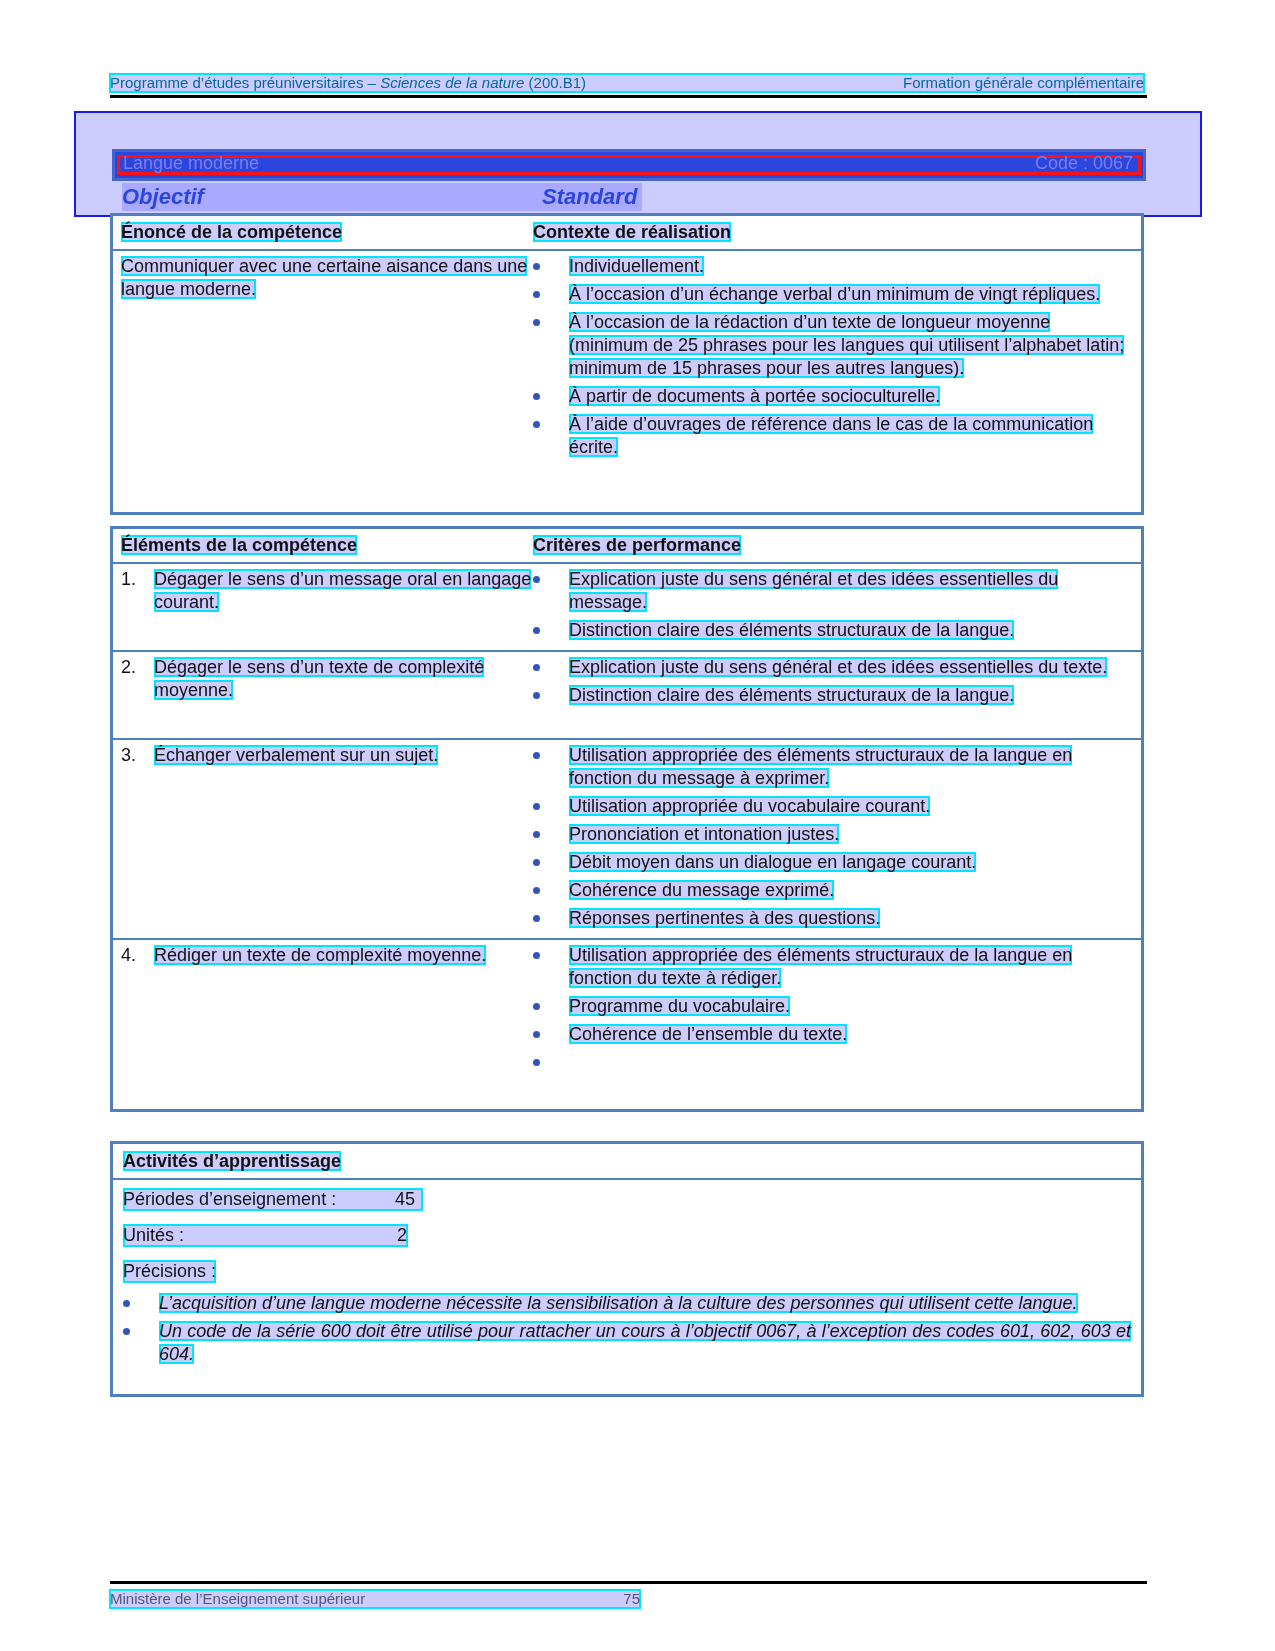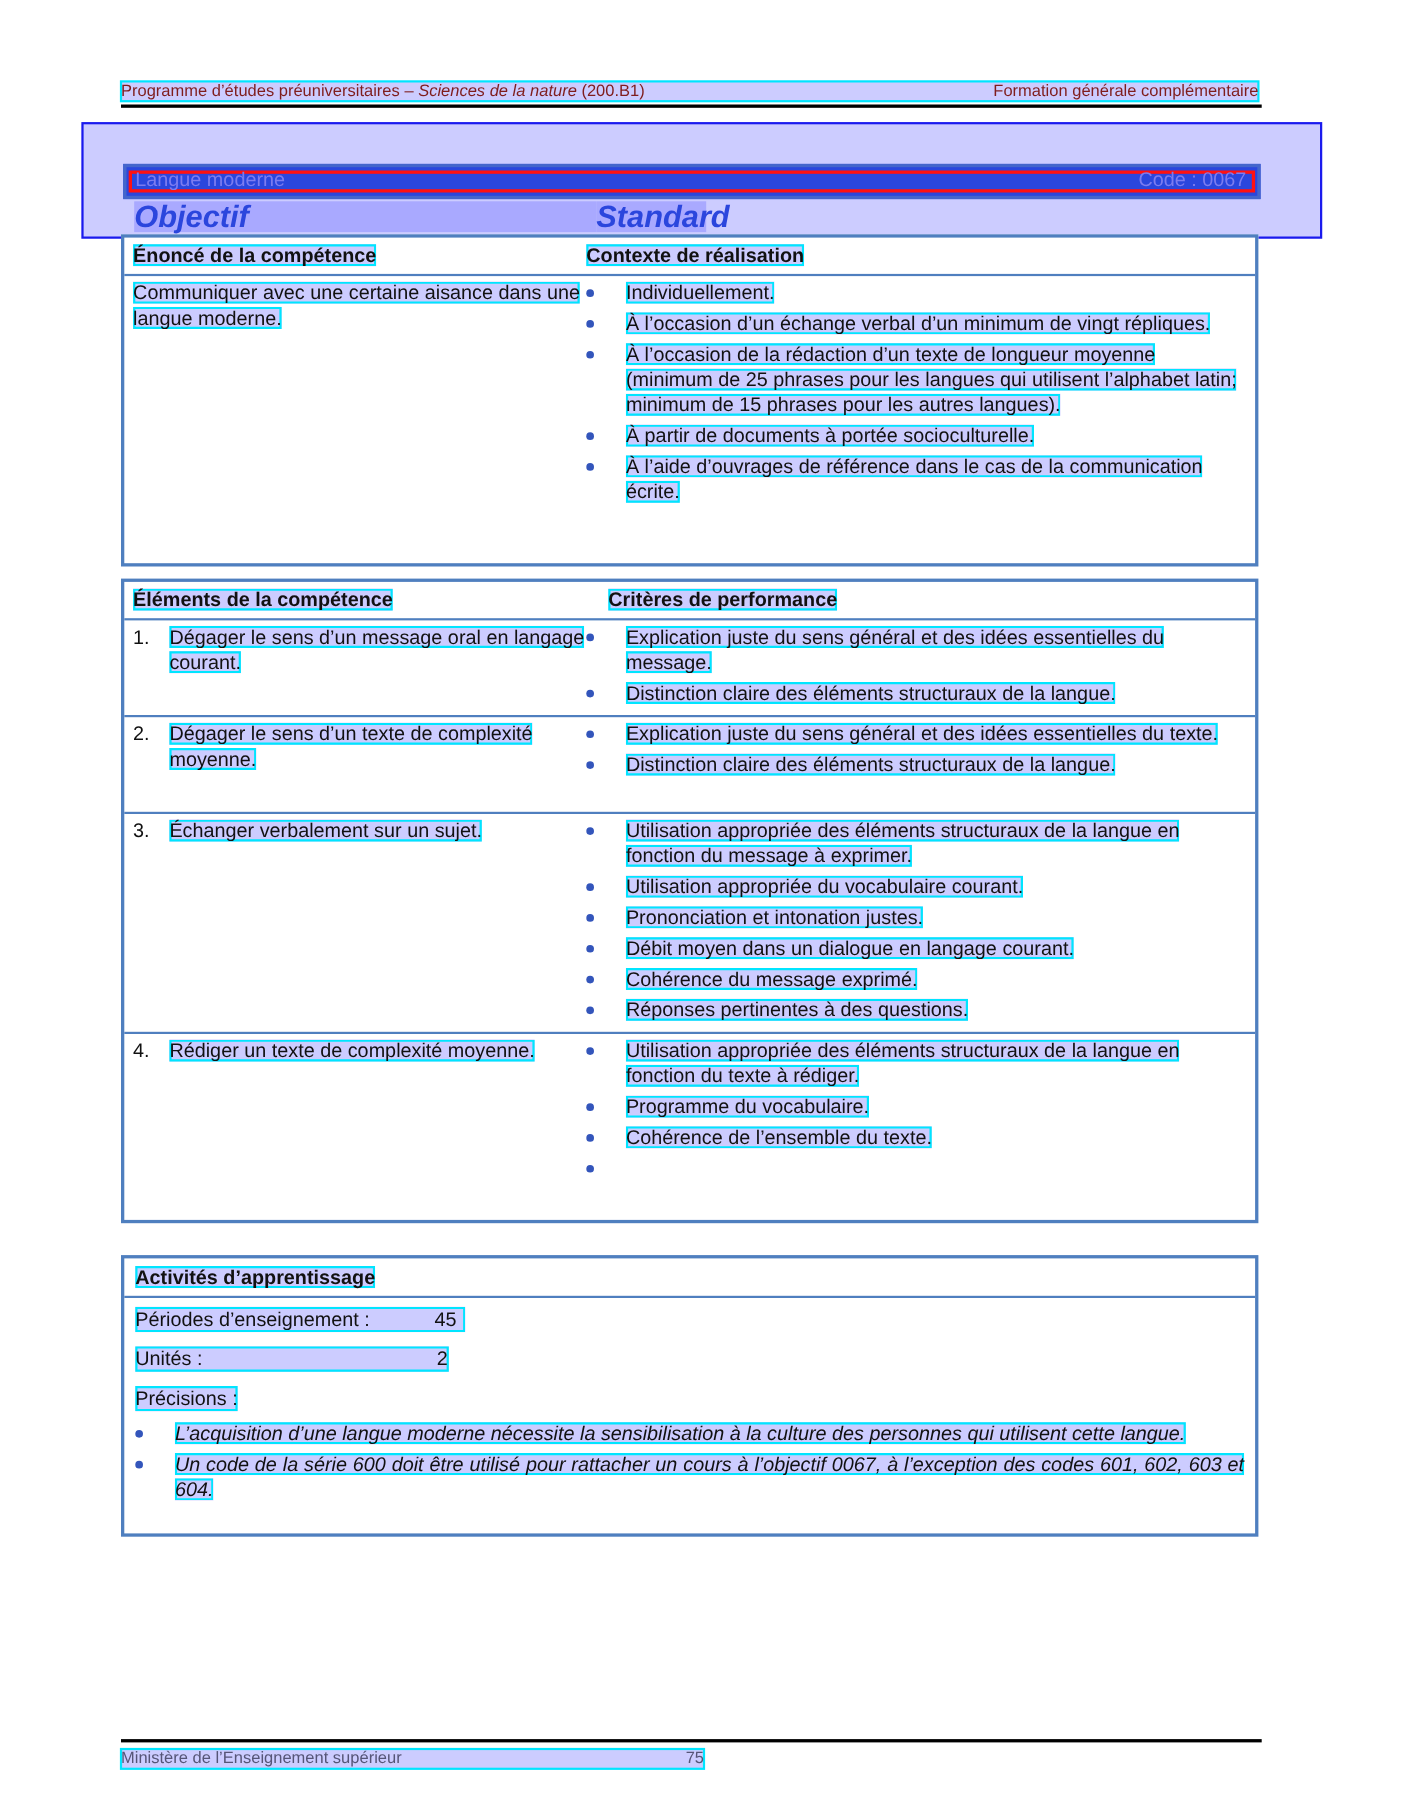--- a/index.html
+++ b/index.html
@@ -2,35 +2,35 @@
 <html><head>
 <meta charset="utf-8">
 <style>
   html, body { margin:0; padding:0; background:#ffffff; }
   body { width:1275px; height:1651px; position:relative; overflow:hidden;
          font-family:"Liberation Sans", sans-serif; color:#111; }
   .abs { position:absolute; }
   .hl { background:#ccccff; outline:2px solid #00e5ff; outline-offset:-1px; }
 
   
-  #page-header { left:110px; top:74px; width:1034px; height:18px; font-size:15px; color:#7f1d1d; }
+  #page-header { left:110px; top:74px; width:1034px; height:18px; font-size:15px; color:#0369a1; }
   #page-header .left { position:absolute; left:0; top:0; }
   #page-header .right { position:absolute; right:0; top:0; }
   #header-rule { left:110px; top:95px; width:1037px; height:3px; background:#000; }
 
   
   #title-overlay { left:74px; top:111px; width:1128px; height:106px; background:#ccccff;
                    border:2px solid #1a1aee; box-sizing:border-box; }
   #title-bar { left:112px; top:149px; width:1034px; height:32px; background:#2b46dd;
                border:3px solid #4466cc; box-sizing:border-box; }
   #title-inner { position:absolute; left:2px; right:2px; top:3px; height:20px;
                  border:3px solid #ff1111; box-sizing:border-box; }
   #course-name { position:absolute; left:8px; top:1px; font-size:18px; color:#7c7cf0; }
   #course-code { position:absolute; right:10px; top:1px; font-size:18px; color:#7c7cf0; }
-  .col-heading { top:183px; font-size:28px; font-weight:bold; font-style:italic; color:#2b46dd;
+  .col-heading { top:183px; font-size:22px; font-weight:bold; font-style:italic; color:#2b46dd;
                  background:#a9a9ff; height:28px; line-height:28px; }
   #objectif-label { left:122px; width:420px; padding-left:0; }
   #standard-label { left:542px; width:100px; }
 
   
   .box { position:absolute; left:110px; width:1034px; border:3px solid #4f7fbf;
          box-sizing:border-box; background:#fff; }
   .row { position:relative; border-top:2px solid #4f7fbf; }
   .row:first-child { border-top:none; }
   .th { font-weight:bold; font-size:18px; }
@@ -80,21 +80,21 @@
         <div class="bullet-item"><span class="bullet-dot"></span><span class="hlt">À l’occasion de la rédaction d’un texte de longueur moyenne (minimum de 25 phrases pour les langues qui utilisent l’alphabet latin; minimum de 15 phrases pour les autres langues).</span></div>
         <div class="bullet-item"><span class="bullet-dot"></span><span class="hlt">À partir de documents à portée socioculturelle.</span></div>
         <div class="bullet-item"><span class="bullet-dot"></span><span class="hlt">À l’aide d’ouvrages de référence dans le cas de la communication écrite.</span></div>
       </div>
   </div>
 </div>
 
 <div class="box" style="top:526px; height:586px;" id="elements-table">
   <div class="row" style="height:33px;">
     <div class="cell-l th" style="top:6px;"><span class="hlt">Éléments de la compétence</span></div>
-    <div class="cell-r th" style="top:6px;margin-left:20px;"><span class="hlt">Critères de performance</span></div>
+    <div class="cell-r th" style="top:6px;"><span class="hlt">Critères de performance</span></div>
   </div>
 <div class="row" style="height: 86px;">
       <div class="cell-l txt num-item" style="top: 4px; width: 380px;"><span class="num">1.</span><span class="hlt">Dégager le sens d’un message oral en langage courant.</span></div>
       <div class="cell-r txt" style="top: 4px;">
         <div class="bullet-item"><span class="bullet-dot"></span><span class="hlt">Explication juste du sens général et des idées essentielles du message.</span></div>
         <div class="bullet-item"><span class="bullet-dot"></span><span class="hlt">Distinction claire des éléments structuraux de la langue.</span></div>
       </div>
     </div>
     <div class="row" style="height: 86px;">
       <div class="cell-l txt num-item" style="top: 4px; width: 380px;"><span class="num">2.</span><span class="hlt">Dégager le sens d’un texte de complexité moyenne.</span></div>

